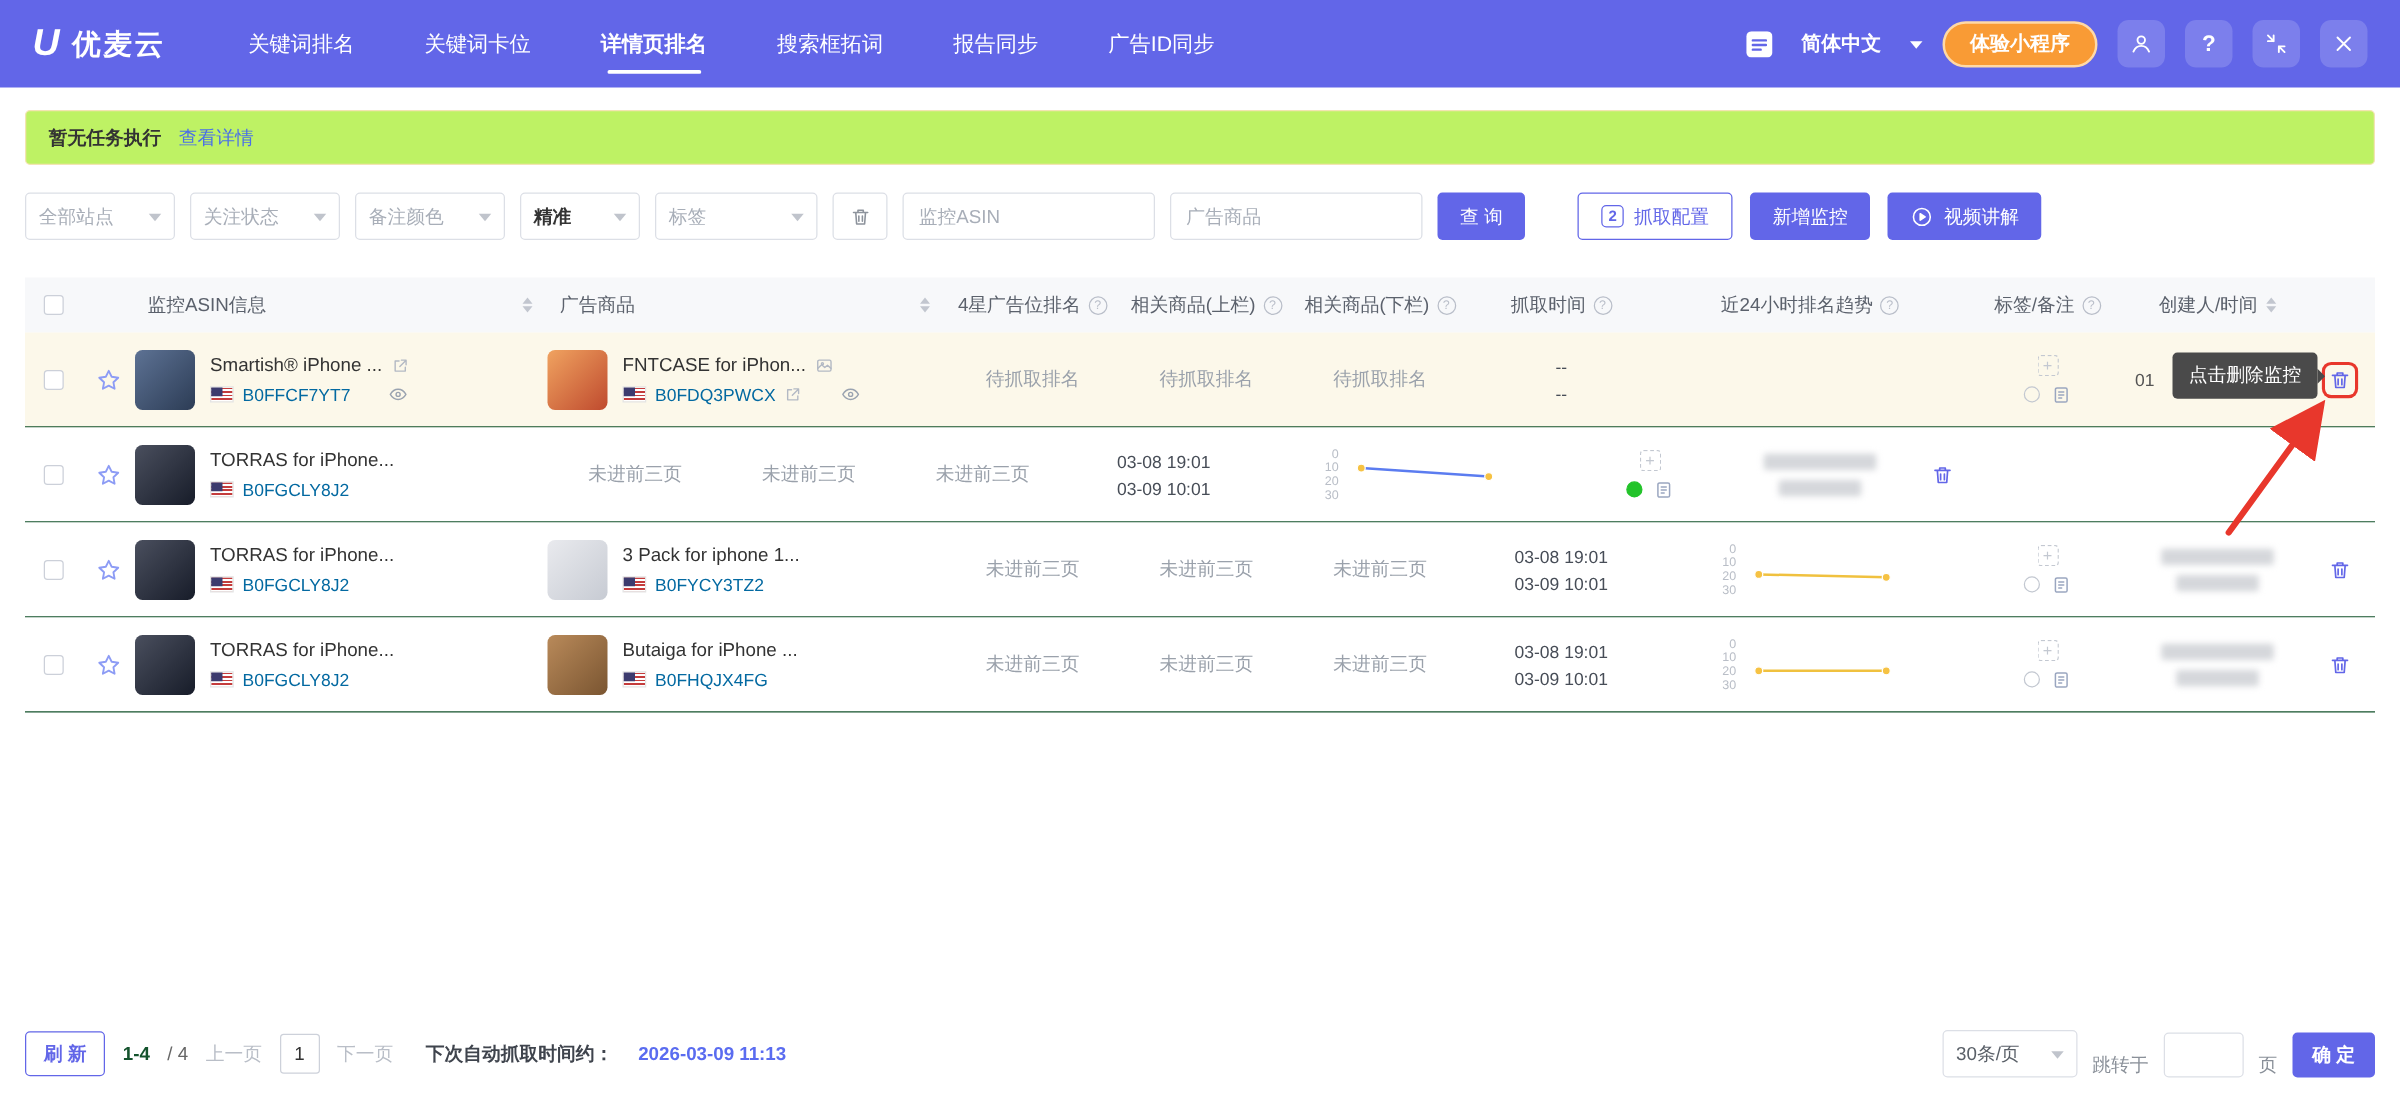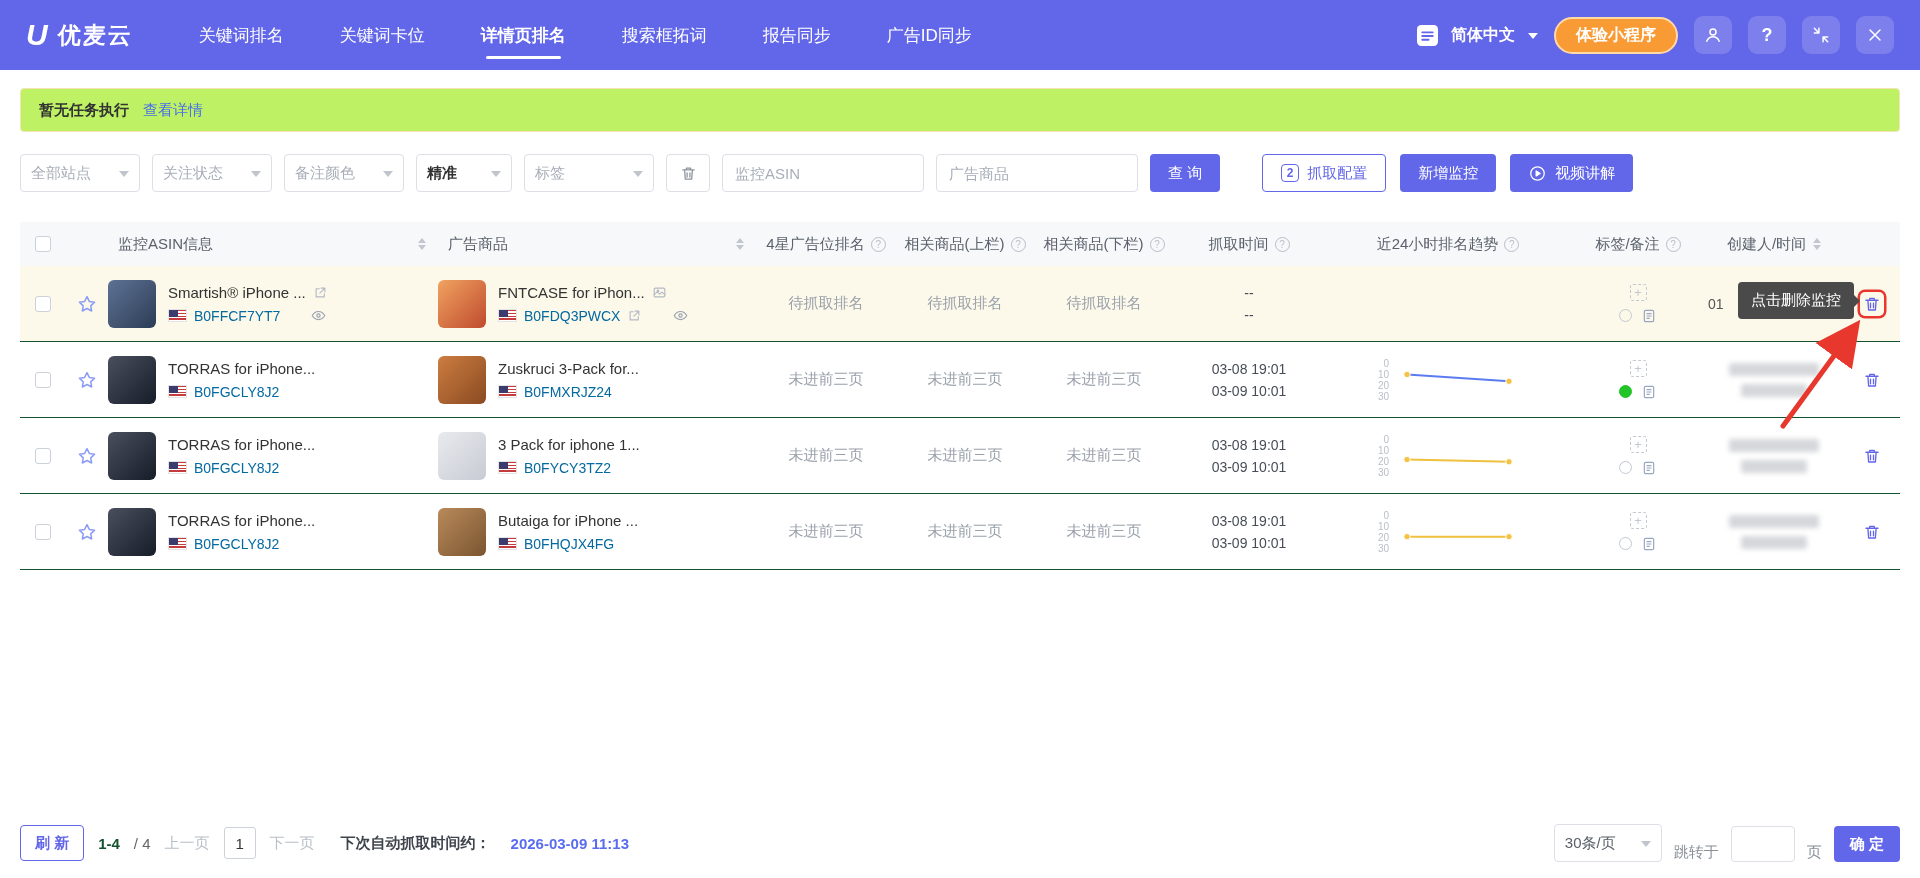--- a/index.html
+++ b/index.html
@@ -10,21 +10,21 @@
 
 .topbar{height:70px;background:#6266e8;display:flex;align-items:center;padding:0 26px;color:#fff}
 .logo{display:flex;align-items:center;gap:10px;margin-right:64px;cursor:pointer}
 .logo-mark{font-size:30px;font-weight:700;font-style:italic;line-height:1}
 .logo-text{font-size:23px;font-weight:700;letter-spacing:2px}
 .nav{display:flex;gap:52px;height:100%;align-items:center}
 .nav-item{position:relative;font-size:17px;cursor:pointer;white-space:nowrap;padding:4px 2px}
 .nav-item.active{font-weight:700}
 .nav-item.active::after{content:"";position:absolute;left:8%;right:8%;bottom:-8px;height:3px;background:#fff;border-radius:2px}
 .top-right{margin-left:auto;display:flex;align-items:center;gap:16px}
-.lang{display:flex;align-items:center;gap:13px;font-size:16px;font-weight:600;cursor:pointer;white-space:nowrap}
+.lang{display:flex;align-items:center;gap:23px;font-size:16px;font-weight:600;cursor:pointer;white-space:nowrap}
 .lang svg{width:21px;height:21px}
 .caret{width:0;height:0;border-left:5px solid transparent;border-right:5px solid transparent;border-top:6px solid #fff;margin-top:2px}
 .caret.gray{border-top-color:#c0c4cc}
 .mini-btn{background:#f99b35;border:2px solid #ffd9a6;color:#fff;font-size:16px;font-weight:600;padding:6px 20px;border-radius:20px;cursor:pointer;white-space:nowrap}
 .hicon{width:38px;height:38px;border-radius:9px;background:rgba(255,255,255,.17);display:flex;align-items:center;justify-content:center;cursor:pointer;color:#fff;font-weight:700;font-size:18px}
 .hicon svg{width:20px;height:20px}
 
 
 .notice{margin:18px 20px 0;height:44px;background:#bef264;border:1px solid #f3e4b2;border-radius:4px;display:flex;align-items:center;padding:0 18px;gap:14px}
 .notice-text{font-weight:700;color:#333}
@@ -387,34 +387,20 @@
             <span class="ttl">TORRAS for iPhone...</span>
 
           </div>
           <div class="pasin">
             <span class="flag-us"></span>
             <span class="asin">B0FGCLY8J2</span>
 
           </div>
         </div>
       </div>
-      <div class="c col-ad">
-        <span class="thumb" style="background: linear-gradient(135deg, rgb(205, 125, 64), rgb(138, 74, 34));"></span>
-        <div class="pinfo">
-          <div class="ptitle">
-            <span class="ttl">Zuskruci 3-Pack for...</span>
-
-          </div>
-          <div class="pasin">
-            <span class="flag-us"></span>
-            <span class="asin">B0FMXRJZ24</span>
-
-          </div>
-        </div>
-      </div>
       <div class="c col-r1">
           <span class="rank">未进前三页</span>
         </div>
       <div class="c col-r2">
           <span class="rank">未进前三页</span>
         </div>
       <div class="c col-r3">
           <span class="rank">未进前三页</span>
         </div>
       <div class="c col-time">

